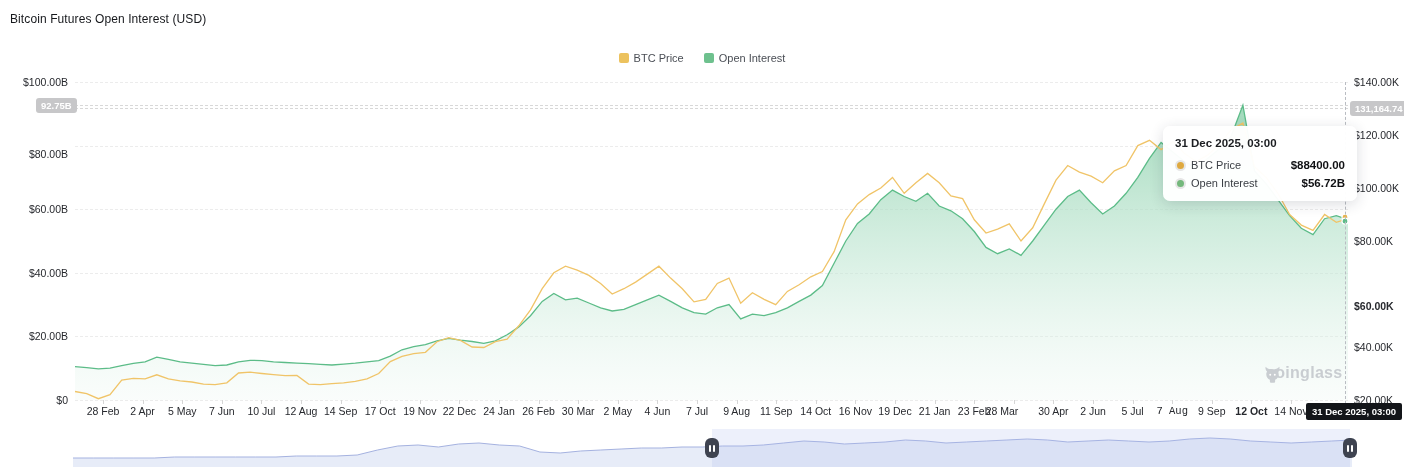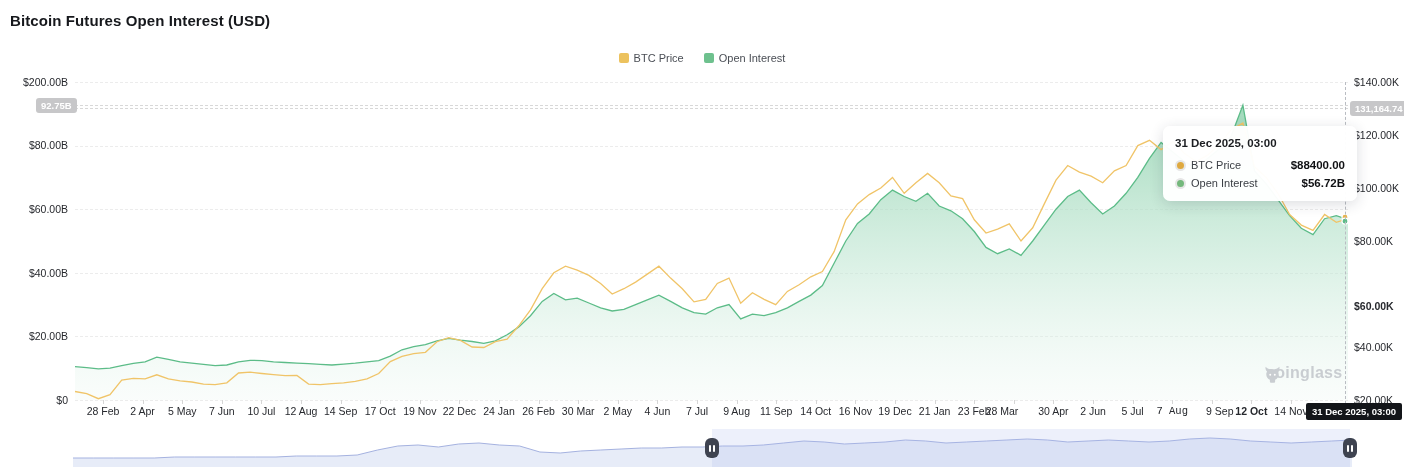--- a/index.html
+++ b/index.html
@@ -1,17 +1,17 @@
 <!DOCTYPE html>
 <html><head>
 <meta charset="utf-8">
 <style>
   html,body{margin:0;padding:0;background:#fff;font-family:"Liberation Sans",sans-serif;}
   #app{position:relative;width:1404px;height:476px;background:#ffffff;overflow:hidden;}
-  .title{position:absolute;left:10px;top:12px;font-size:15px;font-weight:700;color:#16181c;letter-spacing:.1px;}
+  .title{position:absolute;left:10px;top:12px;font-size:12px;font-weight:400;color:#16181c;letter-spacing:.1px;}
   .legend{position:absolute;top:52px;left:0;width:100%;display:flex;justify-content:center;gap:20px;}
   .legend-item{display:flex;align-items:center;gap:5px;font-size:11px;color:#4a4e55;cursor:pointer;}
   .swatch{width:10px;height:10px;border-radius:2px;}
   .gridline{position:absolute;left:75px;width:1273px;height:0;border-top:1px dashed #ececec;}
   .maxline{position:absolute;height:0;border-top:1px dashed #d8d8d8;}
   .y-label{position:absolute;font-size:10.5px;color:#27292e;white-space:nowrap;}
   .y-left{left:0;width:68px;text-align:right;}
   .y-right{left:1354px;text-align:left;}
   .x-label{position:absolute;top:405px;font-size:10.5px;color:#27292e;transform:translateX(-50%);white-space:nowrap;}
   .x-tick{position:absolute;top:400px;width:0;height:4px;border-left:1px solid #d6d6d6;}
@@ -50,22 +50,22 @@
 
   <div id="gridlines">
       <div class="gridline" style="top: 82px;"></div>
       <div class="gridline" style="top: 145.6px;"></div>
       <div class="gridline" style="top: 209.2px;"></div>
       <div class="gridline" style="top: 272.8px;"></div>
       <div class="gridline" style="top: 336.4px;"></div>
       <div class="gridline" style="top: 400px;"></div>
     </div>
   <div id="y-left">
-      <div class="y-label y-left" style="top: 76px;">$200.00B</div>
-      <div class="y-label y-left" style="top: 139px; text-align: right;">$80.00B</div>
+      <div class="y-label y-left" style="top: 76px;">$100.00B</div>
+      <div class="y-label y-left" style="top: 148px; text-align: right;">$80.00B</div>
       <div class="y-label y-left" style="top: 203.2px;">$60.00B</div>
       <div class="y-label y-left" style="top: 266.8px;">$40.00B</div>
       <div class="y-label y-left" style="top: 330.4px;">$20.00B</div>
       <div class="y-label y-left" style="top: 394px;">$0</div>
     </div>
   <div id="y-right">
       <div class="y-label y-right" style="top: 76px;">$140.00K</div>
       <div class="y-label y-right" style="top: 129px;">$120.00K</div>
       <div class="y-label y-right" style="top: 182px;">$100.00K</div>
       <div class="y-label y-right" style="top: 235px;">$80.00K</div>
@@ -124,21 +124,21 @@
       <div class="x-label" style="left: 991px; margin-left: 11px;">28 Mar</div>
       <div class="x-tick" style="left: 1053.4px;"></div>
       <div class="x-label" style="left: 1053.4px;">30 Apr</div>
       <div class="x-tick" style="left: 1093px;"></div>
       <div class="x-label" style="left: 1093px;">2 Jun</div>
       <div class="x-tick" style="left: 1132.6px;"></div>
       <div class="x-label" style="left: 1132.6px;">5 Jul</div>
       <div class="x-tick" style="left: 1172.2px;"></div>
       <div class="x-label" style="left: 1172.2px; font-family: Liberation Mono, monospace;">7 Aug</div>
       <div class="x-tick" style="left: 1211.8px;"></div>
-      <div class="x-label" style="left: 1211.8px; margin-left: 8px;">9 Sep</div>
+      <div class="x-label" style="left: 1211.8px;">9 Sep</div>
       <div class="x-tick" style="left: 1251.4px;"></div>
       <div class="x-label" style="left: 1251.4px; font-weight: bold;">12 Oct</div>
       <div class="x-tick" style="left: 1291px;"></div>
       <div class="x-label" style="left: 1291px;">14 Nov</div>
     </div>
 
   <div class="maxline" id="maxline-left" style="left: 75px; width: 1273px; top: 105.055px;"></div>
   <div class="maxline" id="maxline-right" style="left: 75px; width: 1273px; top: 108.413px;"></div>
   <div class="badge-max" id="badge-left" style="left: 36px; top: 98.055px;">92.75B</div>
   <div class="badge-max" id="badge-right" style="left: 1350px; top: 101.413px;">131,164.74</div>

